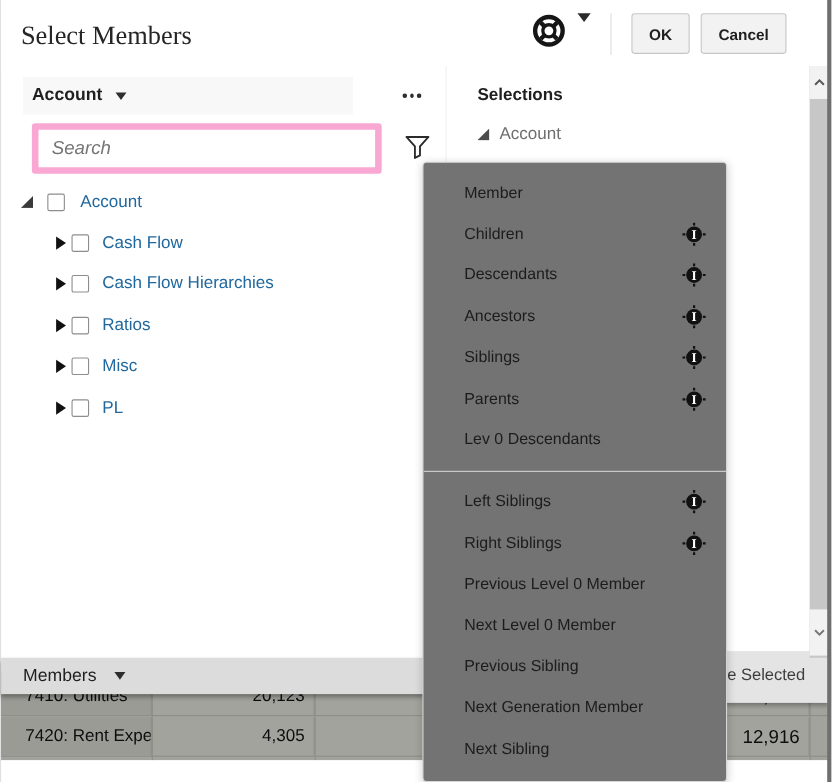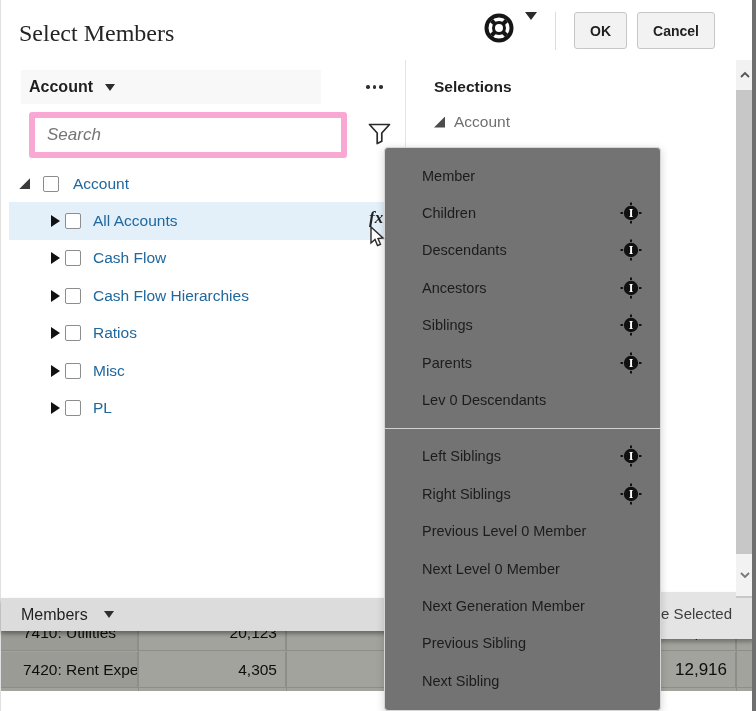--- a/index.html
+++ b/index.html
@@ -123,29 +123,20 @@
     <svg class="funnel" viewBox="0 0 23 22">
       <path d="M1.5 1.5 H21.5 L13.8 10 V18.3 L9.2 20.6 V10 Z" fill="none" stroke="#2b2b2b" stroke-width="1.7" stroke-linejoin="round"></path>
     </svg>
 
     <div class="tree">
       <div class="tree-row">
         <span class="tw-exp"></span>
         <span class="cb cb-root"></span>
         <span class="tree-label lbl-root">Account</span>
       </div>
-      <div class="tree-row selected">
-        <span class="tw-col"></span>
-        <span class="cb cb-child"></span>
-        <span class="tree-label lbl-child">All Accounts</span>
-        <span class="fx-badge">fx</span>
-        <svg class="cursor-svg" viewBox="0 0 20 24">
-          <path d="M4 1 L4 17 L8 13.5 L10.5 19.5 L13.5 18.3 L11 12.5 L16 12 Z" fill="#fff" stroke="#2b2b2b" stroke-width="1.4"></path>
-        </svg>
-      </div>
       <div class="tree-row">
         <span class="tw-col"></span>
         <span class="cb cb-child"></span>
         <span class="tree-label lbl-child">Cash Flow</span>
       </div>
       <div class="tree-row">
         <span class="tw-col"></span>
         <span class="cb cb-child"></span>
         <span class="tree-label lbl-child">Cash Flow Hierarchies</span>
       </div>
@@ -313,24 +304,24 @@
           <text x="11" y="15.2" text-anchor="middle" font-family="Liberation Serif, serif" font-size="12" font-weight="bold" fill="#fff">I</text>
         </svg>
       </li>
     <li>
         <span>Previous Level 0 Member</span>
       </li>
     <li>
         <span>Next Level 0 Member</span>
       </li>
     <li>
+        <span>Previous Sibling</span>
+      </li>
+    <li>
         <span>Next Generation Member</span>
-      </li>
-    <li>
-        <span>Previous Sibling</span>
       </li>
     <li>
         <span>Next Sibling</span>
       </li>
   </ul>
 
   <div class="dlg-right-edge"></div>
 </div>
 
 </body></html>

